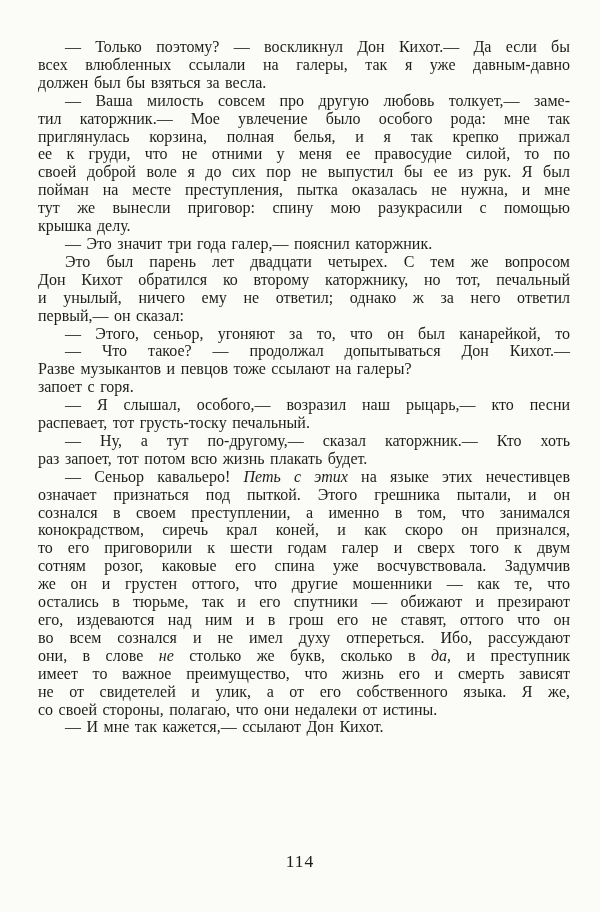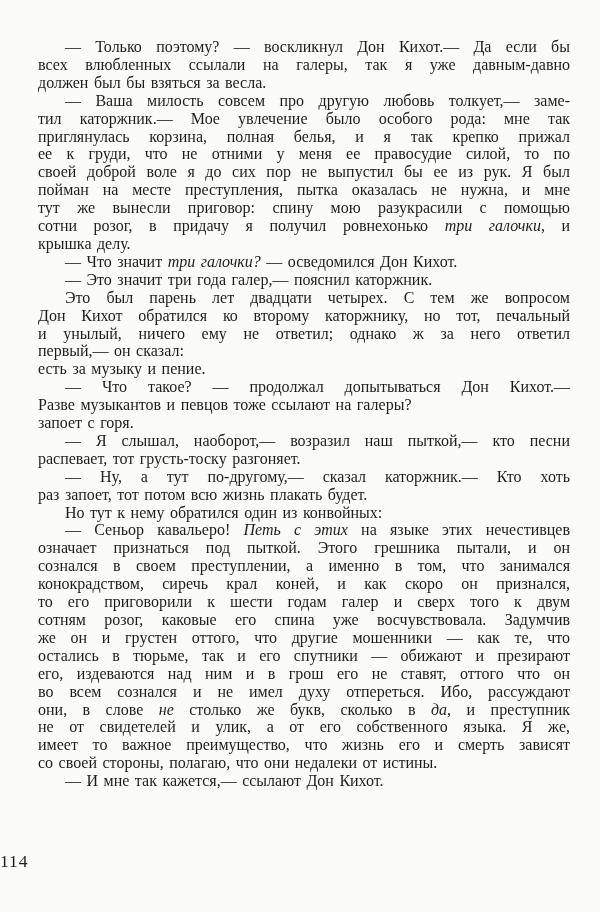--- a/index.html
+++ b/index.html
@@ -29,68 +29,65 @@
     white-space: normal;
     text-align: justify;
     text-align-last: justify;
   }
   .line.indent { text-indent: 27px; }
   .italic { font-style: italic; }
   .page-number {
     position: absolute;
     left: 0; top: 851px;
     width: 600px;
-    text-align: left;
+    text-align: center;
     font-size: 17.5px;
     letter-spacing: 1px;
     color: #1d1d1d;
   }
 </style>
 </head>
 <body>
 
 <div class="page">
   <div class="text-block">
       <div class="line indent justify"><span>— Только поэтому? — воскликнул Дон Кихот.— Да если бы</span></div>
       <div class="line justify"><span>всех влюбленных ссылали на галеры, так я уже давным-давно</span></div>
       <div class="line"><span>должен был бы взяться за весла.</span></div>
       <div class="line indent justify"><span>— Ваша милость совсем про другую любовь толкует,— заме-</span></div>
       <div class="line justify"><span>тил каторжник.— Мое увлечение было особого рода: мне так</span></div>
       <div class="line justify"><span>приглянулась корзина, полная белья, и я так крепко прижал</span></div>
       <div class="line justify"><span>ее к груди, что не отними у меня ее правосудие силой, то по</span></div>
       <div class="line justify"><span>своей доброй воле я до сих пор не выпустил бы ее из рук. Я был</span></div>
       <div class="line justify"><span>пойман на месте преступления, пытка оказалась не нужна, и мне</span></div>
       <div class="line justify"><span>тут же вынесли приговор: спину мою разукрасили с помощью</span></div>
-      <div class="line justify"><span>сотни розог, в придачу я получил ровнехонько </span><span class="italic">три галочки</span><span>, и</span></div>
       <div class="line"><span>крышка делу.</span></div>
-      <div class="line indent"><span>— Что значит </span><span class="italic">три галочки?</span><span> — осведомился Дон Кихот.</span></div>
       <div class="line indent"><span>— Это значит три года галер,— пояснил каторжник.</span></div>
       <div class="line indent justify"><span>Это был парень лет двадцати четырех. С тем же вопросом</span></div>
       <div class="line justify"><span>Дон Кихот обратился ко второму каторжнику, но тот, печальный</span></div>
       <div class="line justify"><span>и унылый, ничего ему не ответил; однако ж за него ответил</span></div>
       <div class="line"><span>первый,— он сказал:</span></div>
-      <div class="line"><span>есть за музыку и пение.</span></div>
+      <div class="line indent justify"><span>— Этого, сеньор, угоняют за то, что он был канарейкой, то</span></div>
       <div class="line indent justify"><span>— Что такое? — продолжал допытываться Дон Кихот.—</span></div>
       <div class="line"><span>Разве музыкантов и певцов тоже ссылают на галеры?</span></div>
       <div class="line"><span>запоет с горя.</span></div>
-      <div class="line indent justify"><span>— Я слышал, наоборот,— возразил наш пыткой,— кто песни</span></div>
-      <div class="line"><span>распевает, тот грусть-тоску разгоняет.</span></div>
+      <div class="line indent justify"><span>— Я слышал, особого,— возразил наш рыцарь,— кто песни</span></div>
+      <div class="line"><span>распевает, тот грусть-тоску печальный.</span></div>
       <div class="line indent justify"><span>— Ну, а тут по-другому,— сказал каторжник.— Кто хоть</span></div>
       <div class="line"><span>раз запоет, тот потом всю жизнь плакать будет.</span></div>
-      <div class="line indent"><span>Но тут к нему обратился один из конвойных:</span></div>
       <div class="line indent justify"><span>— Сеньор кавальеро! </span><span class="italic">Петь с этих</span><span> на языке этих нечестивцев</span></div>
       <div class="line justify"><span>означает признаться под пыткой. Этого грешника пытали, и он</span></div>
       <div class="line justify"><span>сознался в своем преступлении, а именно в том, что занимался</span></div>
       <div class="line justify"><span>конокрадством, сиречь крал коней, и как скоро он признался,</span></div>
       <div class="line justify"><span>то его приговорили к шести годам галер и сверх того к двум</span></div>
       <div class="line justify"><span>сотням розог, каковые его спина уже восчувствовала. Задумчив</span></div>
       <div class="line justify"><span>же он и грустен оттого, что другие мошенники — как те, что</span></div>
       <div class="line justify"><span>остались в тюрьме, так и его спутники — обижают и презирают</span></div>
       <div class="line justify"><span>его, издеваются над ним и в грош его не ставят, оттого что он</span></div>
       <div class="line justify"><span>во всем сознался и не имел духу отпереться. Ибо, рассуждают</span></div>
       <div class="line justify"><span>они, в слове </span><span class="italic">не</span><span> столько же букв, сколько в </span><span class="italic">да</span><span>, и преступник</span></div>
+      <div class="line justify"><span>имеет то важное преимущество, что жизнь его и смерть зависят</span></div>
       <div class="line justify"><span>не от свидетелей и улик, а от его собственного языка. Я же,</span></div>
-      <div class="line justify"><span>имеет то важное преимущество, что жизнь его и смерть зависят</span></div>
       <div class="line"><span>со своей стороны, полагаю, что они недалеки от истины.</span></div>
       <div class="line indent"><span>— И мне так кажется,— ссылают Дон Кихот.</span></div>
     </div>
   <div class="page-number">114</div>
 </div>
 
 </body></html>

